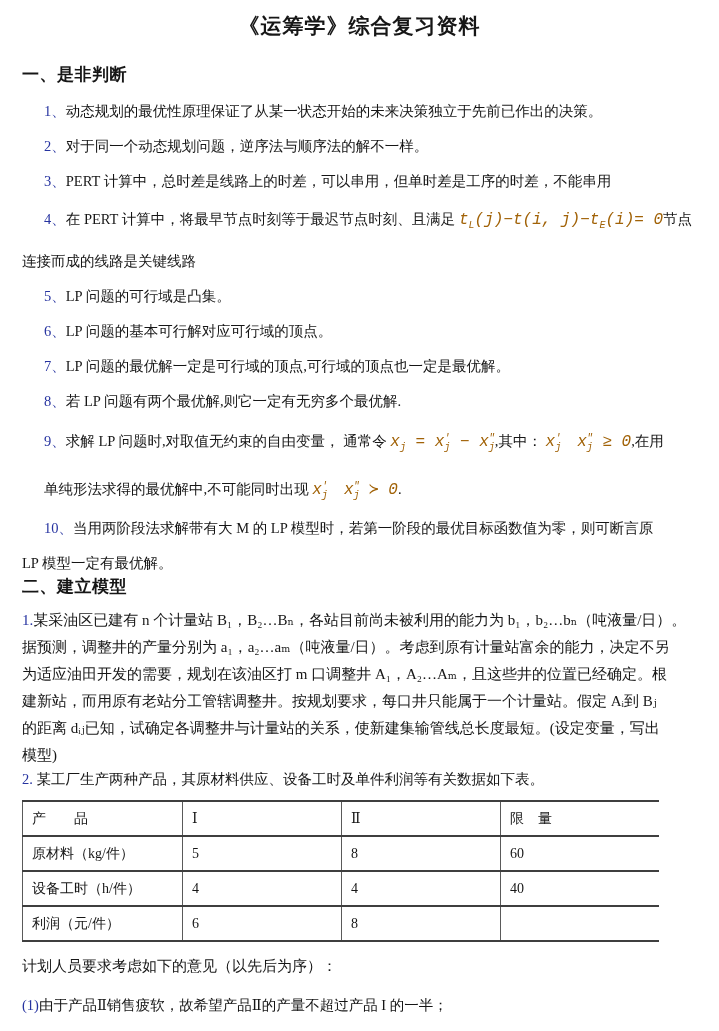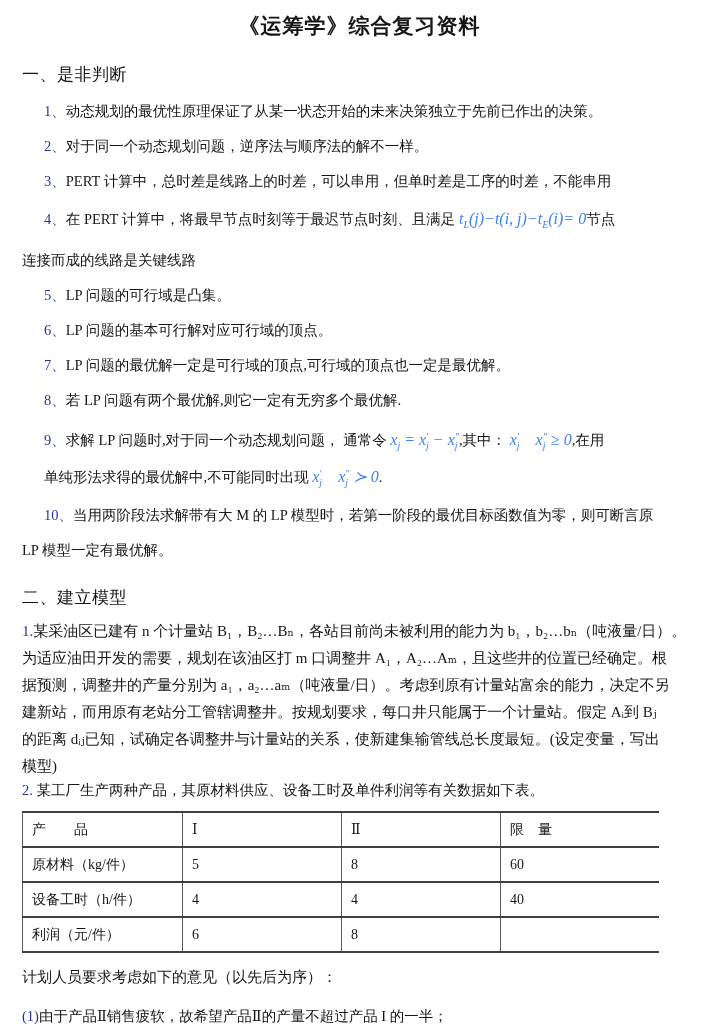--- a/index.html
+++ b/index.html
@@ -2,32 +2,32 @@
 <html><head>
 <meta charset="utf-8">
 <style>
   html,body{margin:0;padding:0;background:#ffffff;}
   .page{
     position:relative;width:719px;height:1031px;box-sizing:border-box;
     background:#ffffff;padding:10px 22px 0 22px;overflow:hidden;
     font-family:"Liberation Serif","DejaVu Serif",serif;color:#161616;
   }
   .title{font-size:21px;font-weight:bold;text-align:center;letter-spacing:1px;margin:2px 0 0 0;}
-  .sec-h{font-size:17px;font-weight:normal;margin:23px 0 0 0;letter-spacing:0.5px;}
+  .sec-h{font-size:17px;font-weight:bold;margin:23px 0 0 0;letter-spacing:0.5px;}
   .q{font-size:14.5px;line-height:20px;margin:15px 0 0 22px;}
   .cont{font-size:14.5px;line-height:20px;margin:15px 0 0 0;}
   .num{color:#2633a0;}
   .blue{color:#2633a0;}
-  .formula{font-family:Liberation Serif, serif;font-style:italic;color:#3b82f6;font-size:16px;white-space:nowrap;}
+  .formula{font-family:Liberation Mono, monospace;font-style:italic;color:#a16207;font-size:16px;white-space:nowrap;}
   .formula sub{font-size:10px;font-style:italic;}
   .ss{display:inline-block;vertical-align:-0.40em;line-height:0.9;font-size:10px;text-align:left;}
   .ss .top{display:block;height:9px;}
   .ss .bot{display:block;}
   .gap{margin-left:16px;}
-  .q9line2{margin-top:11px;}
+  .q9line2{margin-top:21px;}
   .pline{font-size:15px;line-height:27px;margin:0;}
   .p1-wrap{margin-top:9px;}
   .p2{font-size:14.5px;line-height:20px;margin:0 0 0 0;}
   table.data{
     border-collapse:collapse;margin-top:11px;width:597px;table-layout:fixed;
   }
   table.data td{
     height:33px;font-size:14px;font-weight:normal;text-align:left;
     padding:0 0 0 9px;vertical-align:middle;
     border-top:2px solid #3f3f3f;border-bottom:2px solid #3f3f3f;
@@ -61,37 +61,37 @@
 
   <div class="q"><span class="num">5、</span><span>LP 问题的可行域是凸集。</span></div>
 
   <div class="q"><span class="num">6、</span><span>LP 问题的基本可行解对应可行域的顶点。</span></div>
 
   <div class="q"><span class="num">7、</span><span>LP 问题的最优解一定是可行域的顶点,可行域的顶点也一定是最优解。</span></div>
 
   <div class="q"><span class="num">8、</span><span>若 LP 问题有两个最优解,则它一定有无穷多个最优解.</span></div>
 
   <div class="q" style="margin-top:20px;">
-    <span class="num">9、</span><span>求解 LP 问题时,对于同一个动态规划问题， 通常令</span>
+    <span class="num">9、</span><span>求解 LP 问题时,对取值无约束的自由变量， 通常令</span>
     <span class="formula"><span>x</span><sub>j</sub> <span>=</span> <span>x</span><span class="ss"><span class="top">′</span><span class="bot">j</span></span> <span>−</span> <span>x</span><span class="ss"><span class="top">″</span><span class="bot">j</span></span></span><span>,其中：</span>
     <span class="formula"><span>x</span><span class="ss"><span class="top">′</span><span class="bot">j</span></span><span class="gap">x</span><span class="ss"><span class="top">″</span><span class="bot">j</span></span> <span>≥ 0</span></span><span>,在用</span>
     <div class="cont q9line2"><span>单纯形法求得的最优解中,不可能同时出现</span>
       <span class="formula"><span>x</span><span class="ss"><span class="top">′</span><span class="bot">j</span></span><span class="gap">x</span><span class="ss"><span class="top">″</span><span class="bot">j</span></span> <span>≻ 0</span></span><span>.</span>
     </div>
   </div>
 
   <div class="q" style="margin-top:18px;"><span class="num">10、</span><span>当用两阶段法求解带有大 M 的 LP 模型时，若第一阶段的最优目标函数值为零，则可断言原</span></div>
   <div class="cont">LP 模型一定有最优解。</div>
 
-  <div class="sec-h" style="margin-top:26px;">二、建立模型</div>
+  <div class="sec-h" style="margin-top:2px;">二、建立模型</div>
 
   <div class="p1-wrap">
     <div class="pline"><span class="blue">1.</span><span>某采油区已建有 n 个计量站 B₁，B₂…Bₙ，各站目前尚未被利用的能力为 b₁，b₂…bₙ（吨液量/日）。</span></div>
+    <div class="pline">据预测，调整井的产量分别为 a₁，a₂…aₘ（吨液量/日）。考虑到原有计量站富余的能力，决定不另</div>
     <div class="pline">为适应油田开发的需要，规划在该油区打 m 口调整井 A₁，A₂…Aₘ，且这些井的位置已经确定。根</div>
-    <div class="pline">据预测，调整井的产量分别为 a₁，a₂…aₘ（吨液量/日）。考虑到原有计量站富余的能力，决定不另</div>
     <div class="pline">建新站，而用原有老站分工管辖调整井。按规划要求，每口井只能属于一个计量站。假定 Aᵢ到 Bⱼ</div>
     <div class="pline">的距离 dᵢⱼ已知，试确定各调整井与计量站的关系，使新建集输管线总长度最短。(设定变量，写出</div>
     <div class="pline">模型)</div>
   </div>
 
   <div class="p2"><span class="blue">2.</span><span> 某工厂生产两种产品，其原材料供应、设备工时及单件利润等有关数据如下表。</span></div>
 
   <table class="data">
     <tbody>
       <tr>

